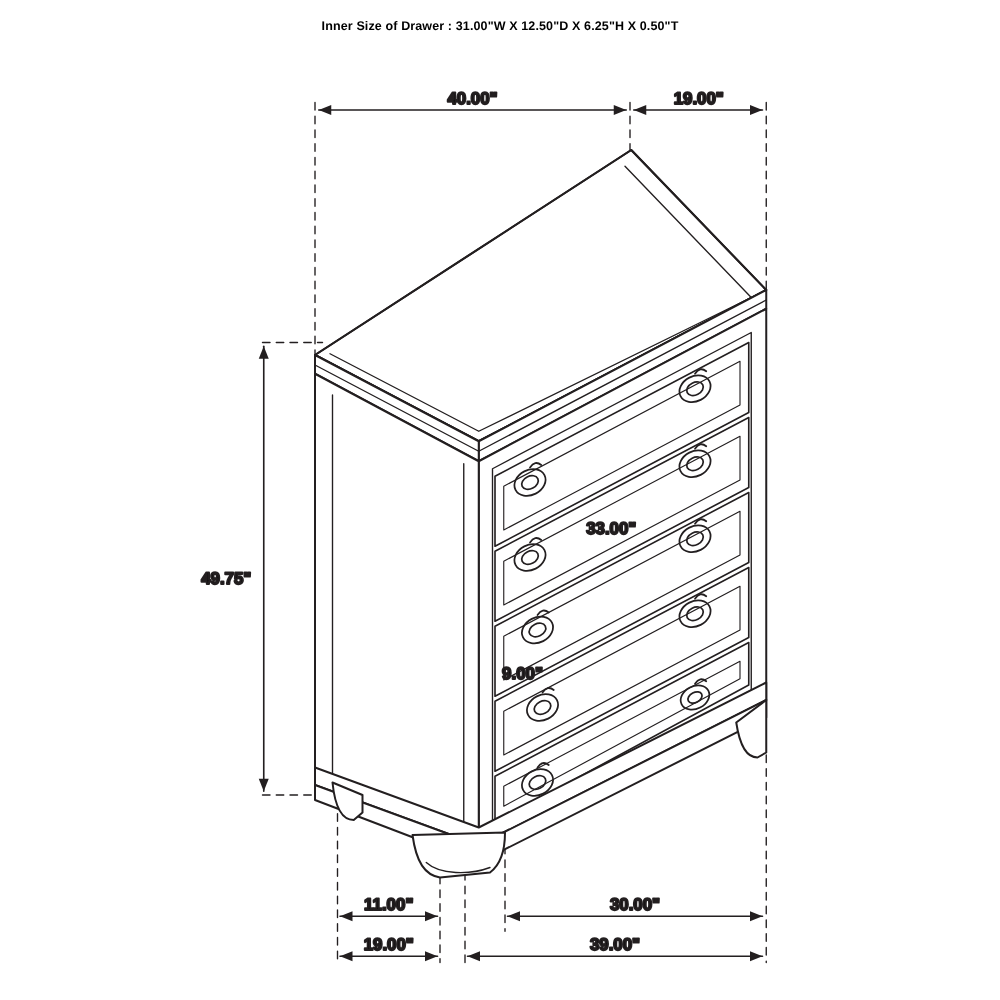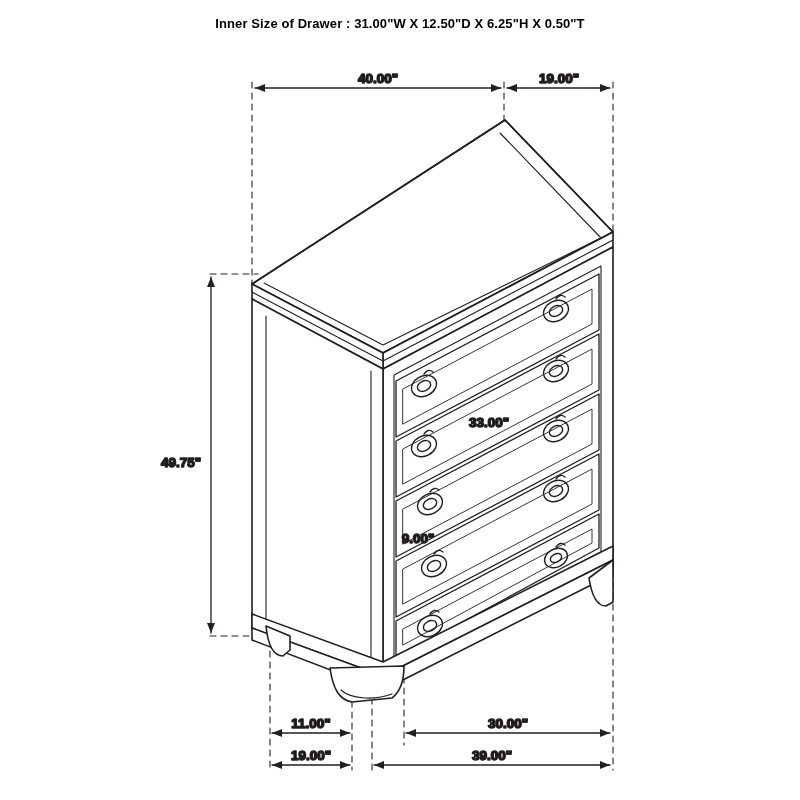--- a/index.html
+++ b/index.html
@@ -19,21 +19,21 @@
     position: relative;
     width: 800px;
     height: 800px;
   }
   #title {
     position: absolute;
     top: 16px;
     left: 0;
     width: 800px;
     text-align: center;
-    font-size: 13px;
+    font-size: 10px;
     font-weight: bold;
     letter-spacing: 0.1px;
   }
   svg#drawing {
     position: absolute;
     top: 0;
     left: 0;
     width: 800px;
     height: 800px;
   }

